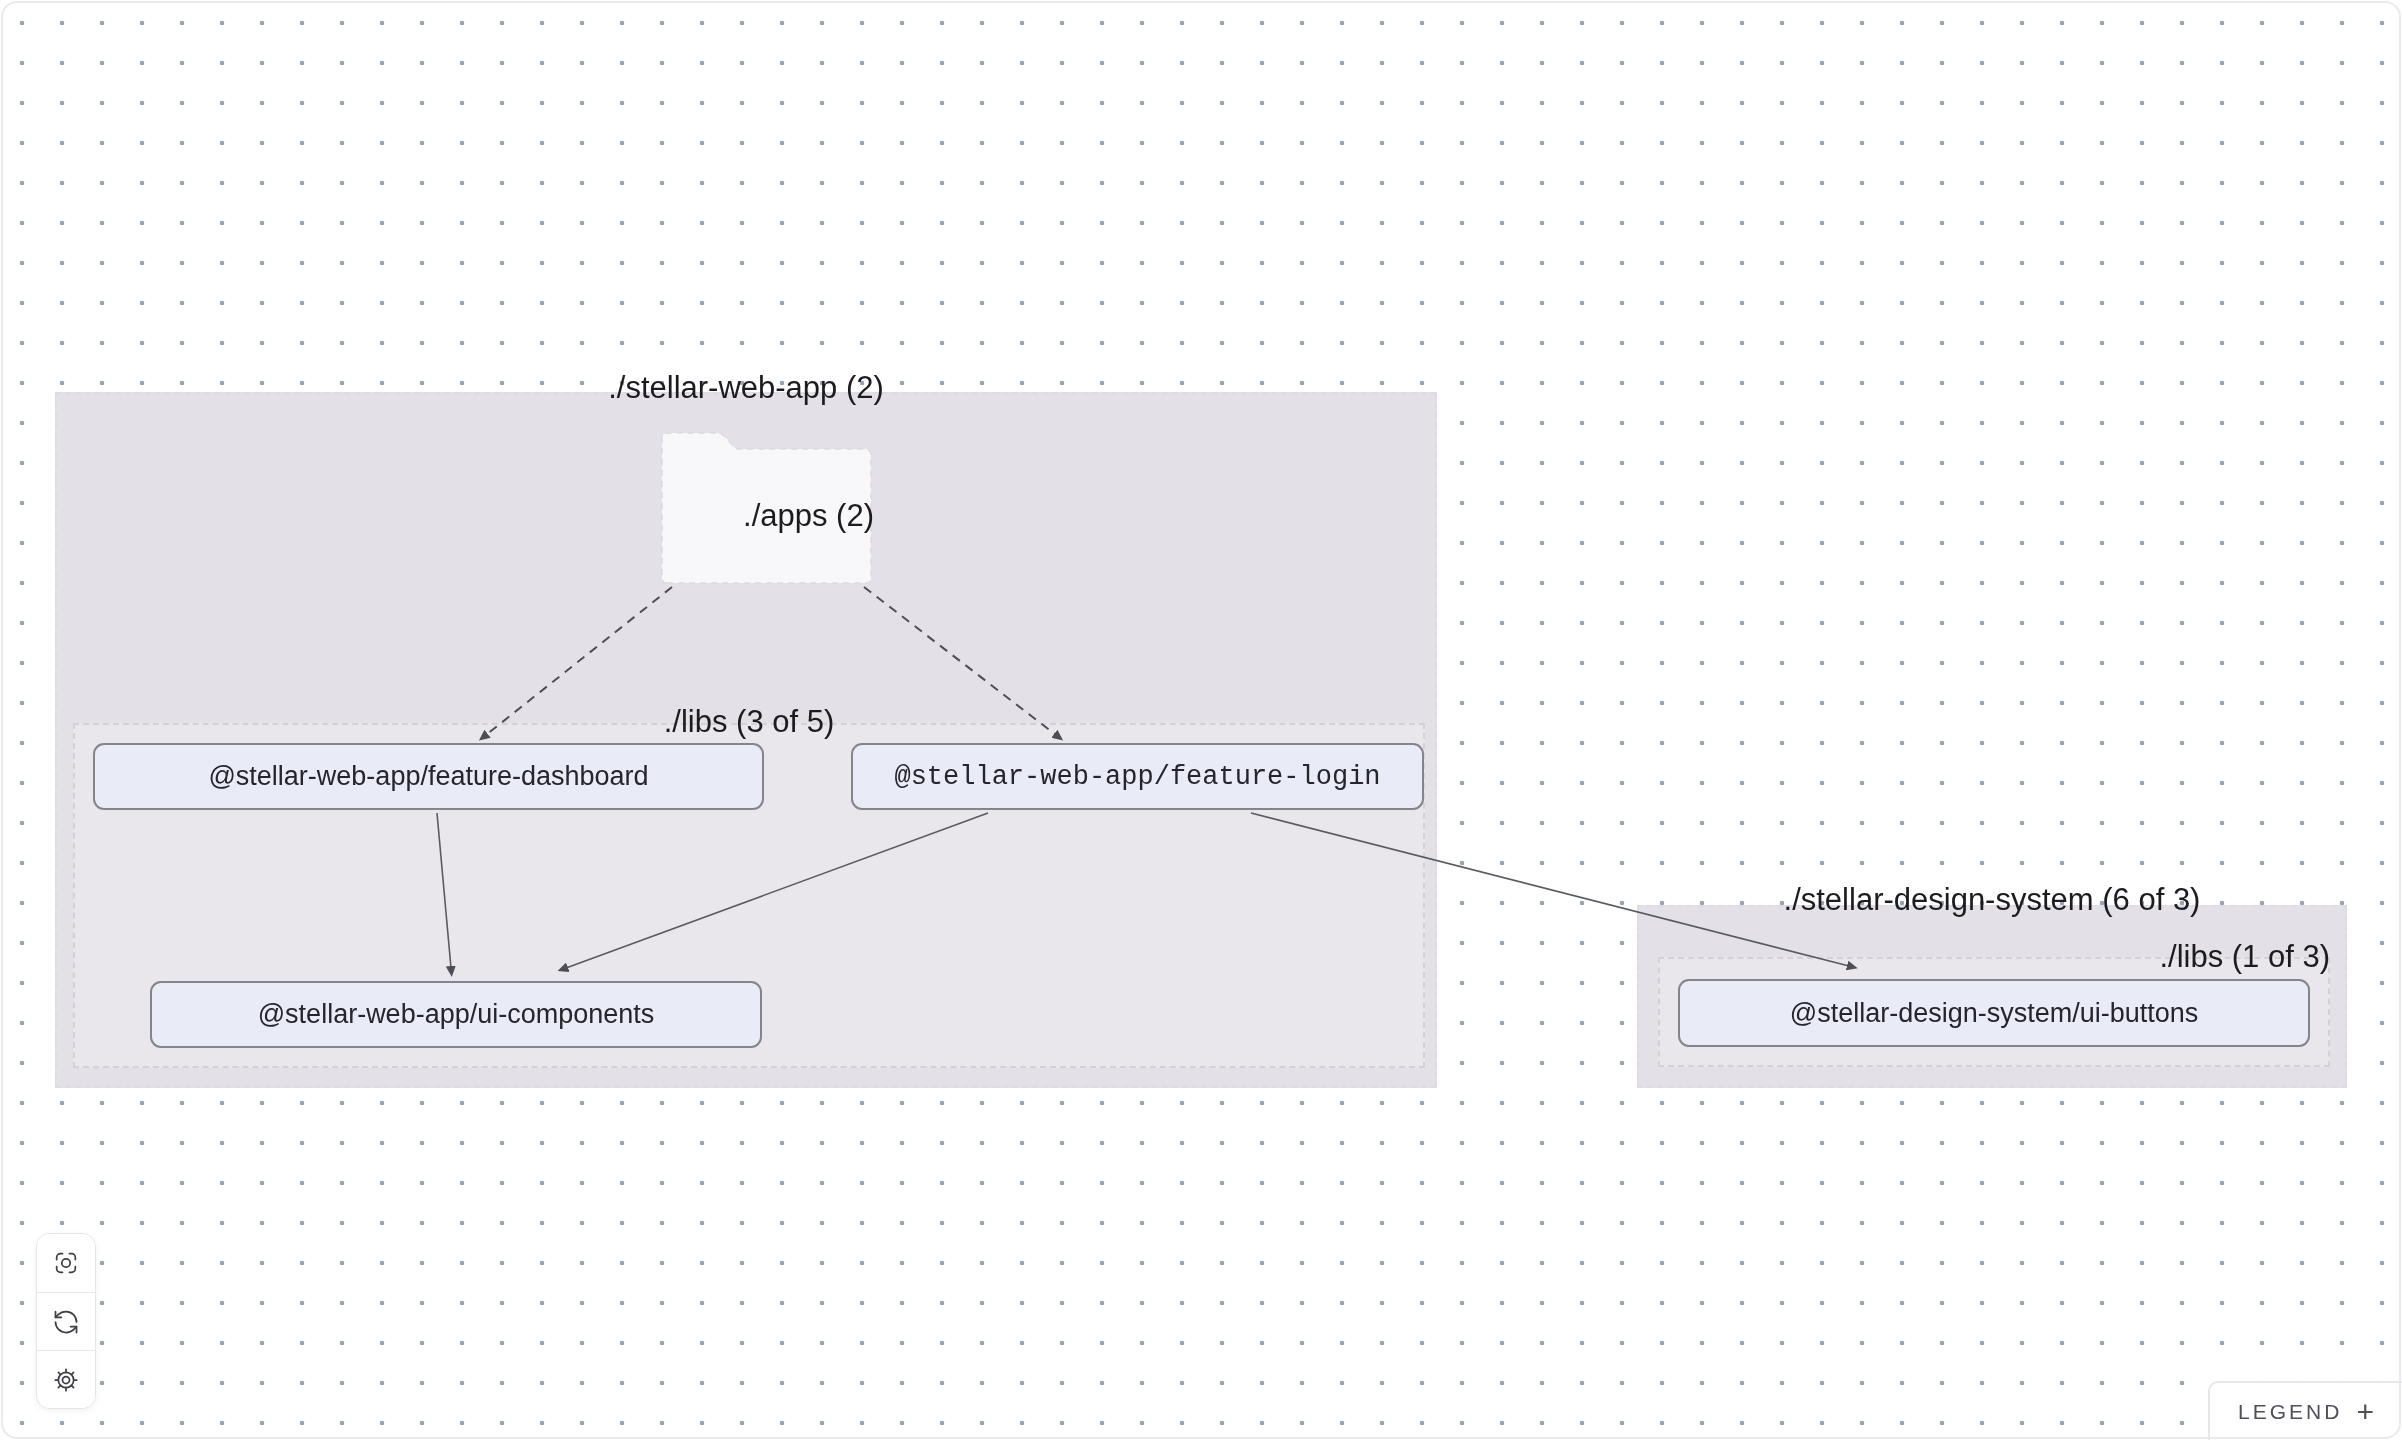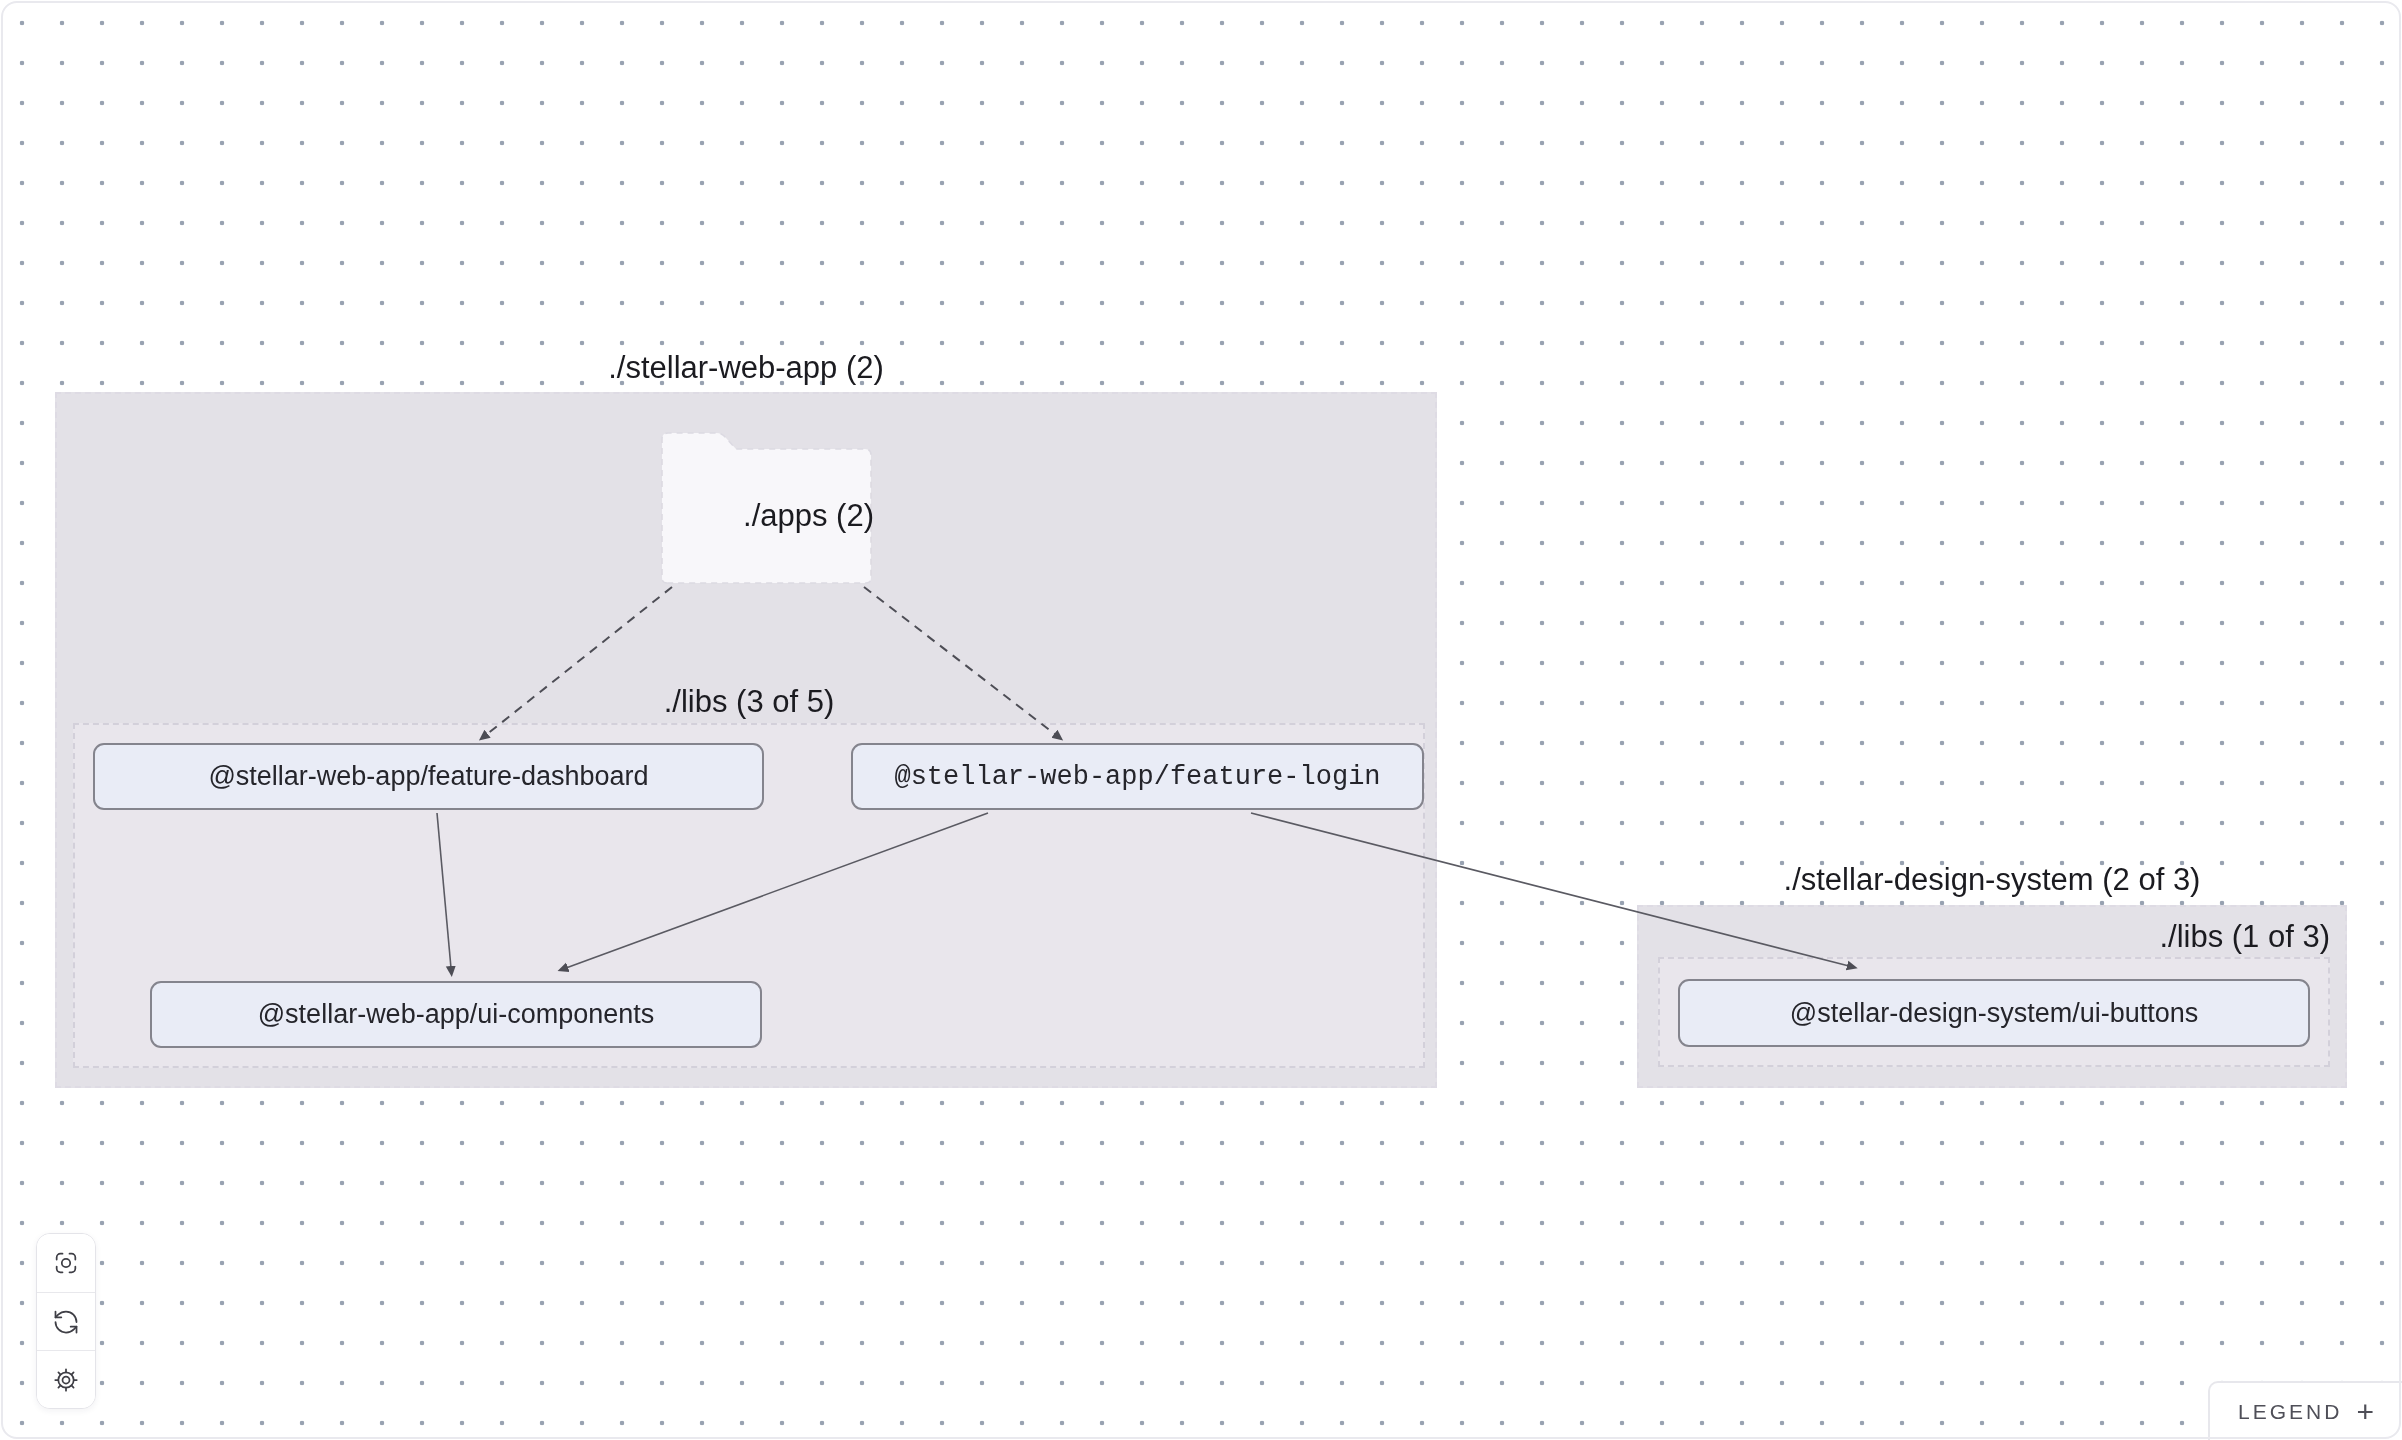--- a/index.html
+++ b/index.html
@@ -35,20 +35,21 @@
     box-sizing:border-box;
   }
   .glabel{
     position:absolute;
     text-align:center;
     font-size:31px;
     line-height:36px;
     color:#1b1b20;
     white-space:nowrap;
     z-index:5;
+    margin-top:20px;
   }
   
   .node{
     position:absolute;
     box-sizing:border-box;
     background:#e9ecf6;
     border:2px solid #84848d;
     border-radius:11px;
     display:flex;align-items:center;justify-content:center;
     font-size:27px;
@@ -119,21 +120,21 @@
 <div class="app">
 
   <div class="group" style="left:55px;top:392px;width:1382px;height:696px;"></div>
   <div class="subgroup" style="left:73px;top:723px;width:1352px;height:345px;"></div>
 
   <div class="group" style="left:1637px;top:905px;width:710px;height:183px;"></div>
   <div class="subgroup" style="left:1658px;top:957px;width:672px;height:110px;"></div>
 
   <div class="glabel" style="left:55px;top:350px;width:1382px;">./stellar-web-app (2)</div>
   <div class="glabel" style="left:73px;top:684px;width:1352px;">./libs (3 of 5)</div>
-  <div class="glabel" style="left:1637px;top:862px;width:710px;">./stellar-design-system (2 of 3)</div>
+  <div class="glabel" style="left:1637px;top:862px;width:710px;">./stellar-design-system (6 of 3)</div>
   <div class="glabel" style="left:1658px;top:919px;width:672px;text-align:right;">./libs (1 of 3)</div>
 
   <svg class="edges" width="2402" height="1440" viewBox="0 0 2402 1440">
     <defs>
       <marker id="arrow" markerUnits="userSpaceOnUse" markerWidth="16" markerHeight="16" refX="2" refY="6" orient="auto">
         <path d="M0,1 L11,6 L0,11 Z" fill="#4d4d55"></path>
       </marker>
     </defs>
     <path class="edge" d="M672,587 L486,735" stroke="#4d4d55" stroke-width="2" stroke-dasharray="9 7" fill="none" marker-end="url(#arrow)"></path>
     <path class="edge" d="M864,587 L1056,735" stroke="#4d4d55" stroke-width="2" stroke-dasharray="9 7" fill="none" marker-end="url(#arrow)"></path>

